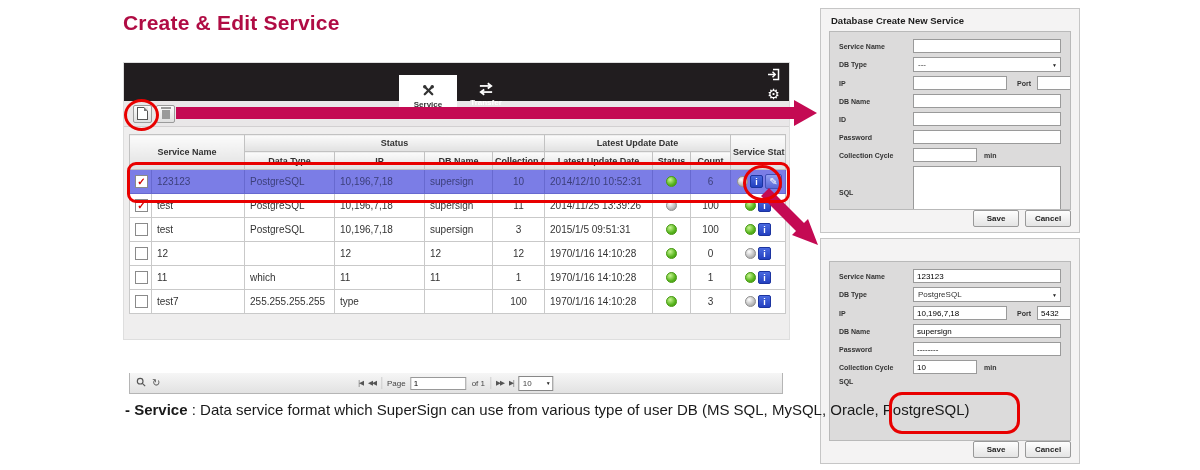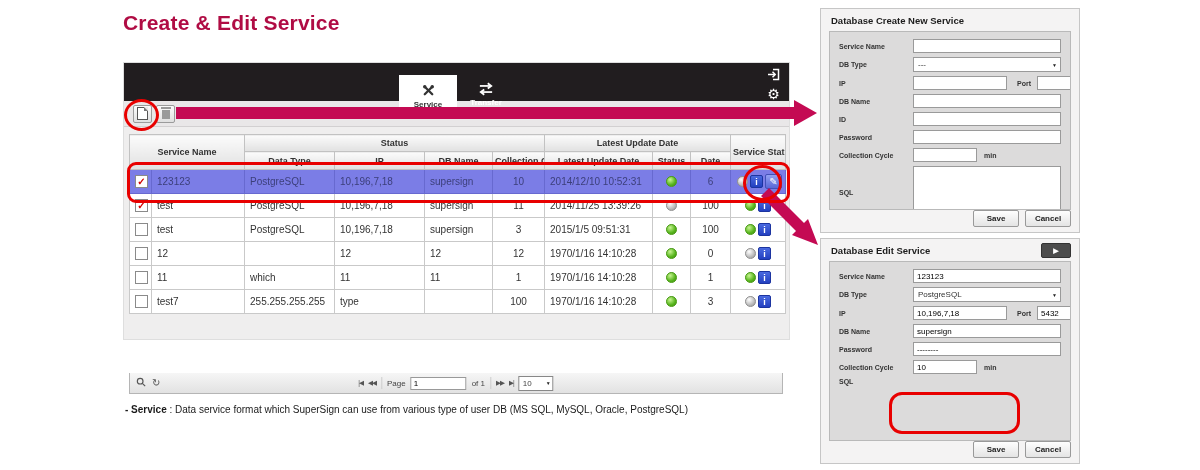--- a/index.html
+++ b/index.html
@@ -75,21 +75,21 @@
   .fselect{position:relative;flex:1;height:13px;background:#fff;border:1px solid #9a9a9a;display:flex;align-items:center;padding:0 4px;font-size:8px;color:#333;cursor:pointer;box-sizing:content-box;}
   .fselect .caret{position:absolute;right:3px;font-size:5px;color:#222;}
   .sqlrow{align-items:stretch;}
   .sqlrow .flabel{align-self:center;}
   .sql-area{flex:1;height:46px;border:1px solid #9a9a9a;background:#fff;font-size:8px;padding:2px 3px;resize:none;font-family:"Liberation Sans",sans-serif;color:#333;}
   .sql-edit{background:#efecdf;padding-top:16px;}
   .panel-btns{position:absolute;right:8px;bottom:5px;display:flex;gap:6px;}
   .pbtn{width:44px;height:15px;background:linear-gradient(#fefefe,#e4e4e4);border:1px solid #999;border-radius:2px;font-size:8px;font-weight:bold;color:#222;display:flex;align-items:center;justify-content:center;cursor:pointer;}
 
   
-  .notes{position:absolute;left:125px;top:403px;font-size:10px;color:#1a1a1a;line-height:14px;}
+  .notes{position:absolute;left:125px;top:403px;font-size:15px;color:#1a1a1a;line-height:14px;}
   .notes b{font-weight:bold;}
 
   
   .ann{position:absolute;border:3px solid #e80000;pointer-events:none;z-index:50;}
   #ann-new{left:124px;top:99px;width:29px;height:26px;border-radius:50%;}
   #ann-row{left:127px;top:162px;width:657px;height:35px;border-radius:9px;}
   #ann-edit{left:743px;top:165px;width:33px;height:30px;border-radius:50%;}
   #ann-sql{left:889px;top:392px;width:125px;height:36px;border-radius:13px;}
   #arrows{position:absolute;left:0;top:0;width:1200px;height:470px;pointer-events:none;z-index:40;}
 </style>
@@ -169,21 +169,21 @@
           <th colspan="3">Latest Update Date</th>
           <th rowspan="2">Service Status</th>
         </tr>
         <tr class="sub">
           <th>Data Type</th>
           <th>IP</th>
           <th>DB Name</th>
           <th>Collection C</th>
           <th>Latest Update Date</th>
           <th>Status</th>
-          <th>Date</th>
+          <th>Count</th>
         </tr>
       </thead>
       <tbody>
           <tr class="selected">
             <td class="tc"><span class="checkbox">✓</span></td>
             <td>123123</td>
             <td>PostgreSQL</td>
             <td>10,196,7,18</td>
             <td>supersign</td>
             <td class="tc">10</td>
@@ -325,26 +325,20 @@
           <textarea class="sql-area" style=""></textarea>
         </div>
     </div>
     <div class="panel-btns">
       <div class="pbtn">Save</div>
       <div class="pbtn">Cancel</div>
     </div>
   </div>
 
   <div class="panel" id="panel-edit">
-    <div class="panel-title">
-      <span>Database Edit Service</span>
-      <span class="run-btn">
-          <span>▶</span>
-        </span>
-    </div>
     <div class="form">
       <div class="frow">
           <span class="flabel">Service Name</span>
           <input class="grow" value="123123" style="">
         </div>
       <div class="frow">
           <span class="flabel">DB Type</span>
         <div class="fselect">
             <span>PostgreSQL</span>
             <span class="caret">▼</span>

